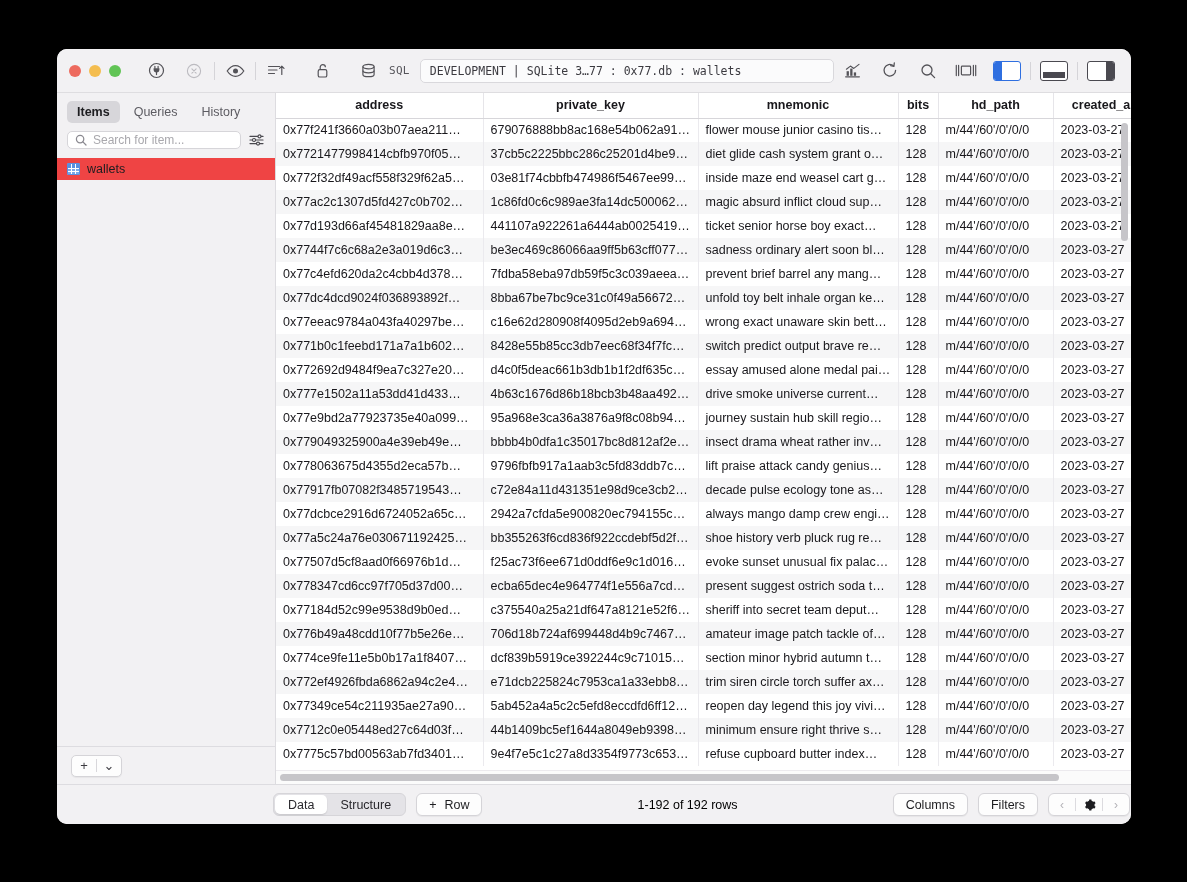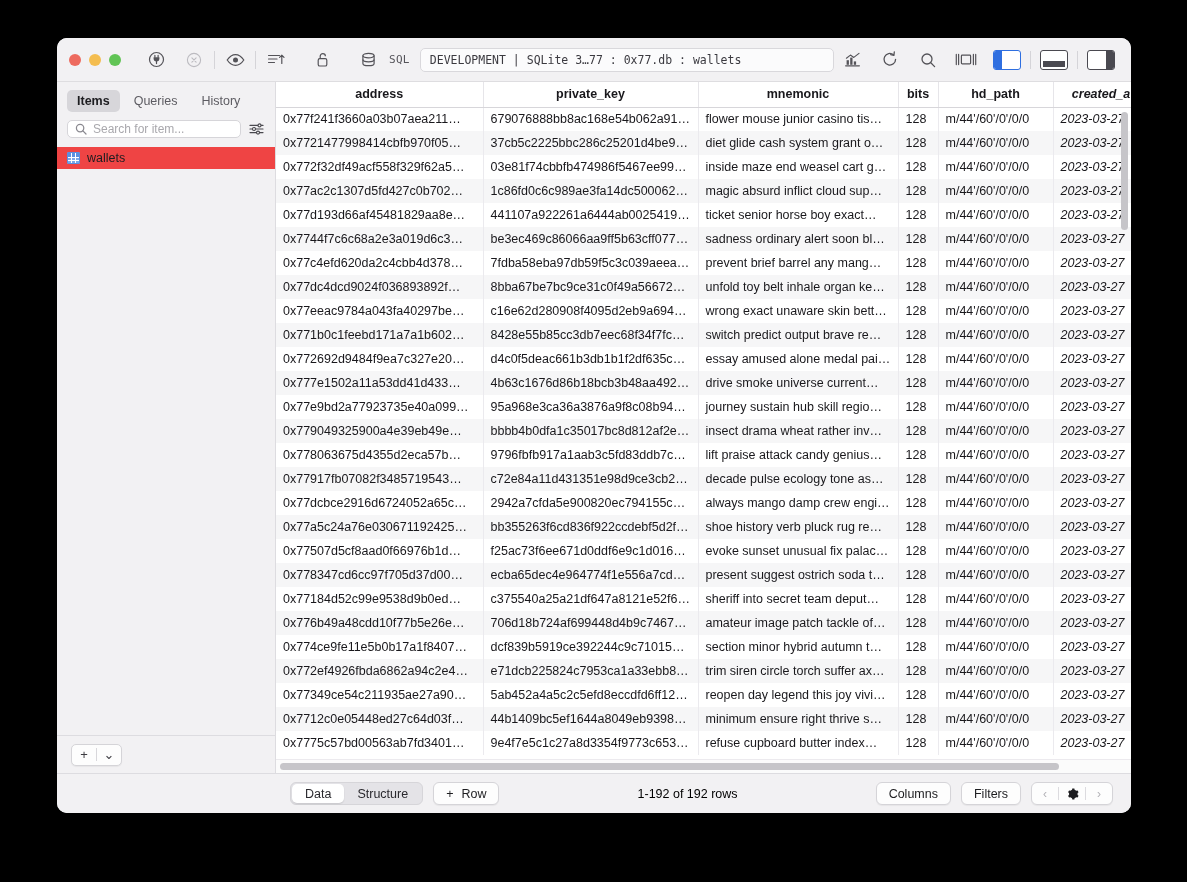--- a/index.html
+++ b/index.html
@@ -10,21 +10,21 @@
     background: #000000;
     font-family: "Liberation Sans", sans-serif;
     overflow: hidden;
     position: relative;
   }
 
   
   .window {
     position: absolute;
     left: 57px;
-    top: 38px;
+    top: 49px;
     width: 1074px;
     height: 775px;
     background: #ffffff;
     border-radius: 10px;
     overflow: hidden;
     box-shadow: 0 14px 40px rgba(0,0,0,0.55);
     display: flex;
     flex-direction: column;
   }
 
@@ -268,21 +268,21 @@
     text-overflow: ellipsis;
   }
   table.grid tbody tr:nth-child(even) { background: #f6f6f7; }
   table.grid tbody tr:nth-child(odd)  { background: #ffffff; }
 
   .c-addr { width: 207px; }
   .c-priv { width: 215px; }
   .c-mnem { width: 200px; }
   .c-bits { width: 40px; text-align: right; }
   .c-hd   { width: 115px; }
-  .c-date { width: 96px; font-style: italic; }
+  .c-date { width: 96px; }
 
   td.c-bits { text-align: left; padding-right: 9px; }
 
   
   .vscroll {
     position: absolute;
     right: 3px; top: 30px;
     width: 7px; height: 118px;
     background: #c6c5c9;
     border-radius: 4px;
@@ -304,21 +304,21 @@
   }
 
   
   .bottom-bar {
     height: 40px;
     min-height: 40px;
     background: #f2f1f3;
     border-top: 1px solid #dddce0;
     display: flex;
     align-items: center;
-    padding: 0 18px;
+    padding: 0 1px;
     gap: 10px;
   }
 
   .segmented {
     display: flex;
     height: 23px;
     background: #e4e3e7;
     border-radius: 6px;
     padding: 1px;
     border: 1px solid #d6d5d9;

